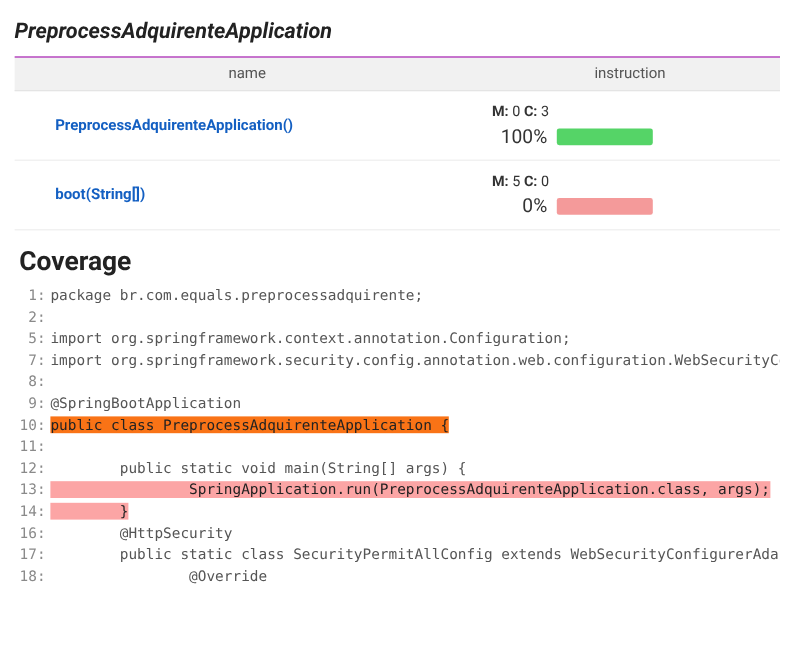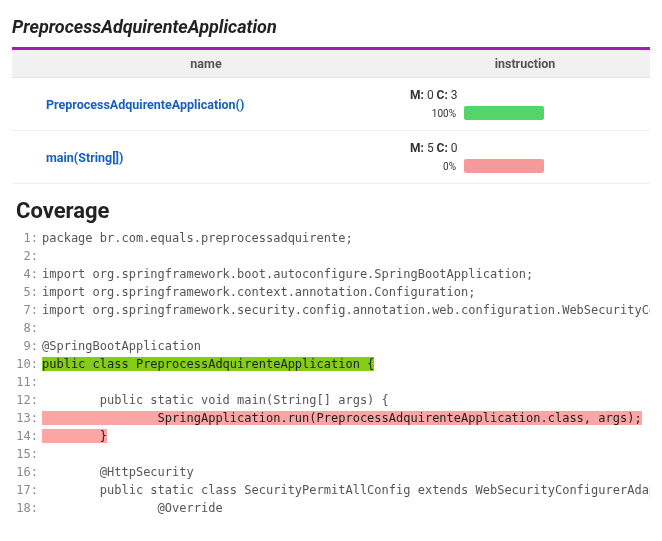--- a/index.html
+++ b/index.html
@@ -23,24 +23,24 @@
     color: #222;
   }
   table.cov {
     width: 100%;
     border-collapse: collapse;
     font-size: 12.5px;
   }
   table.cov th {
     background: #f1f1f1;
     color: #555;
-    font-weight: 700;
+    font-weight: 400;
     text-align: center;
     padding: 6px 8px;
-    border-top: 3px solid #a21caf;
+    border-top: 1px solid #a21caf;
     border-bottom: 1px solid #e4e4e4;
   }
   table.cov td {
     padding: 10px 10px;
     border-bottom: 1px solid #eee;
     vertical-align: middle;
   }
   .method-link {
     color: #135fc2;
     font-weight: 700;
@@ -58,21 +58,21 @@
   .mc-line b { font-weight: 700; }
   .bar-row {
     display: flex;
     align-items: center;
     gap: 8px;
   }
   .pct {
     width: 46px;
     text-align: right;
     color: #333;
-    font-size: 10px;
+    font-size: 16px;
   }
   .bar {
     width: 80px;
     height: 14px;
     border-radius: 2px;
   }
   .bar.green { background: #55d467; }
   .bar.red   { background: #f49a9a; }
 
   
@@ -88,21 +88,21 @@
     white-space: pre;
     line-height: 1.5;
   }
   .ln {
     display: inline-block;
     width: 26px;
     text-align: right;
     color: #8a8a8a;
     margin-right: 4px;
   }
-  .hl-green { background: #84cc16; color: #222; }
+  .hl-green { background: #f97316; color: #222; }
   .hl-red   { background: #fca5a5; color: #222; }
 </style>
 </head>
 <body>
 
 <h2 class="class-title">PreprocessAdquirenteApplication</h2>
 
 <table class="cov">
   <thead>
     <tr>
@@ -115,44 +115,42 @@
         <td><a class="method-link" href="#">PreprocessAdquirenteApplication()</a></td>
         <td class="instr-cell">
           <div class="mc-line"><b>M:</b> <span>0</span> <b>C:</b> <span>3</span></div>
           <div class="bar-row">
             <span class="pct">100%</span>
             <span class="bar green"></span>
           </div>
         </td>
       </tr>
       <tr>
-        <td><a class="method-link" href="#">main(String[])</a></td>
+        <td><a class="method-link" href="#">boot(String[])</a></td>
         <td class="instr-cell">
           <div class="mc-line"><b>M:</b> <span>5</span> <b>C:</b> <span>0</span></div>
           <div class="bar-row">
             <span class="pct">0%</span>
             <span class="bar red"></span>
           </div>
         </td>
       </tr>
     </tbody>
 </table>
 
 <h2 class="coverage-title">Coverage</h2>
 
 <ol class="src" id="src">
     <li><span class="ln">1:</span><span>package br.com.equals.preprocessadquirente;</span></li>
     <li><span class="ln">2:</span><span></span></li>
-    <li><span class="ln">4:</span><span>import org.springframework.boot.autoconfigure.SpringBootApplication;</span></li>
     <li><span class="ln">5:</span><span>import org.springframework.context.annotation.Configuration;</span></li>
     <li><span class="ln">7:</span><span>import org.springframework.security.config.annotation.web.configuration.WebSecurityConfigurerAdapter;</span></li>
     <li><span class="ln">8:</span><span></span></li>
     <li><span class="ln">9:</span><span>@SpringBootApplication</span></li>
     <li><span class="ln">10:</span><span class="hl-green">public class PreprocessAdquirenteApplication {</span></li>
     <li><span class="ln">11:</span><span></span></li>
     <li><span class="ln">12:</span><span>        public static void main(String[] args) {</span></li>
     <li><span class="ln">13:</span><span class="hl-red">                SpringApplication.run(PreprocessAdquirenteApplication.class, args);</span></li>
     <li><span class="ln">14:</span><span class="hl-red">        }</span></li>
-    <li><span class="ln">15:</span><span></span></li>
     <li><span class="ln">16:</span><span>        @HttpSecurity</span></li>
     <li><span class="ln">17:</span><span>        public static class SecurityPermitAllConfig extends WebSecurityConfigurerAdapter {</span></li>
     <li><span class="ln">18:</span><span>                @Override</span></li>
   </ol>
 
 </body></html>

